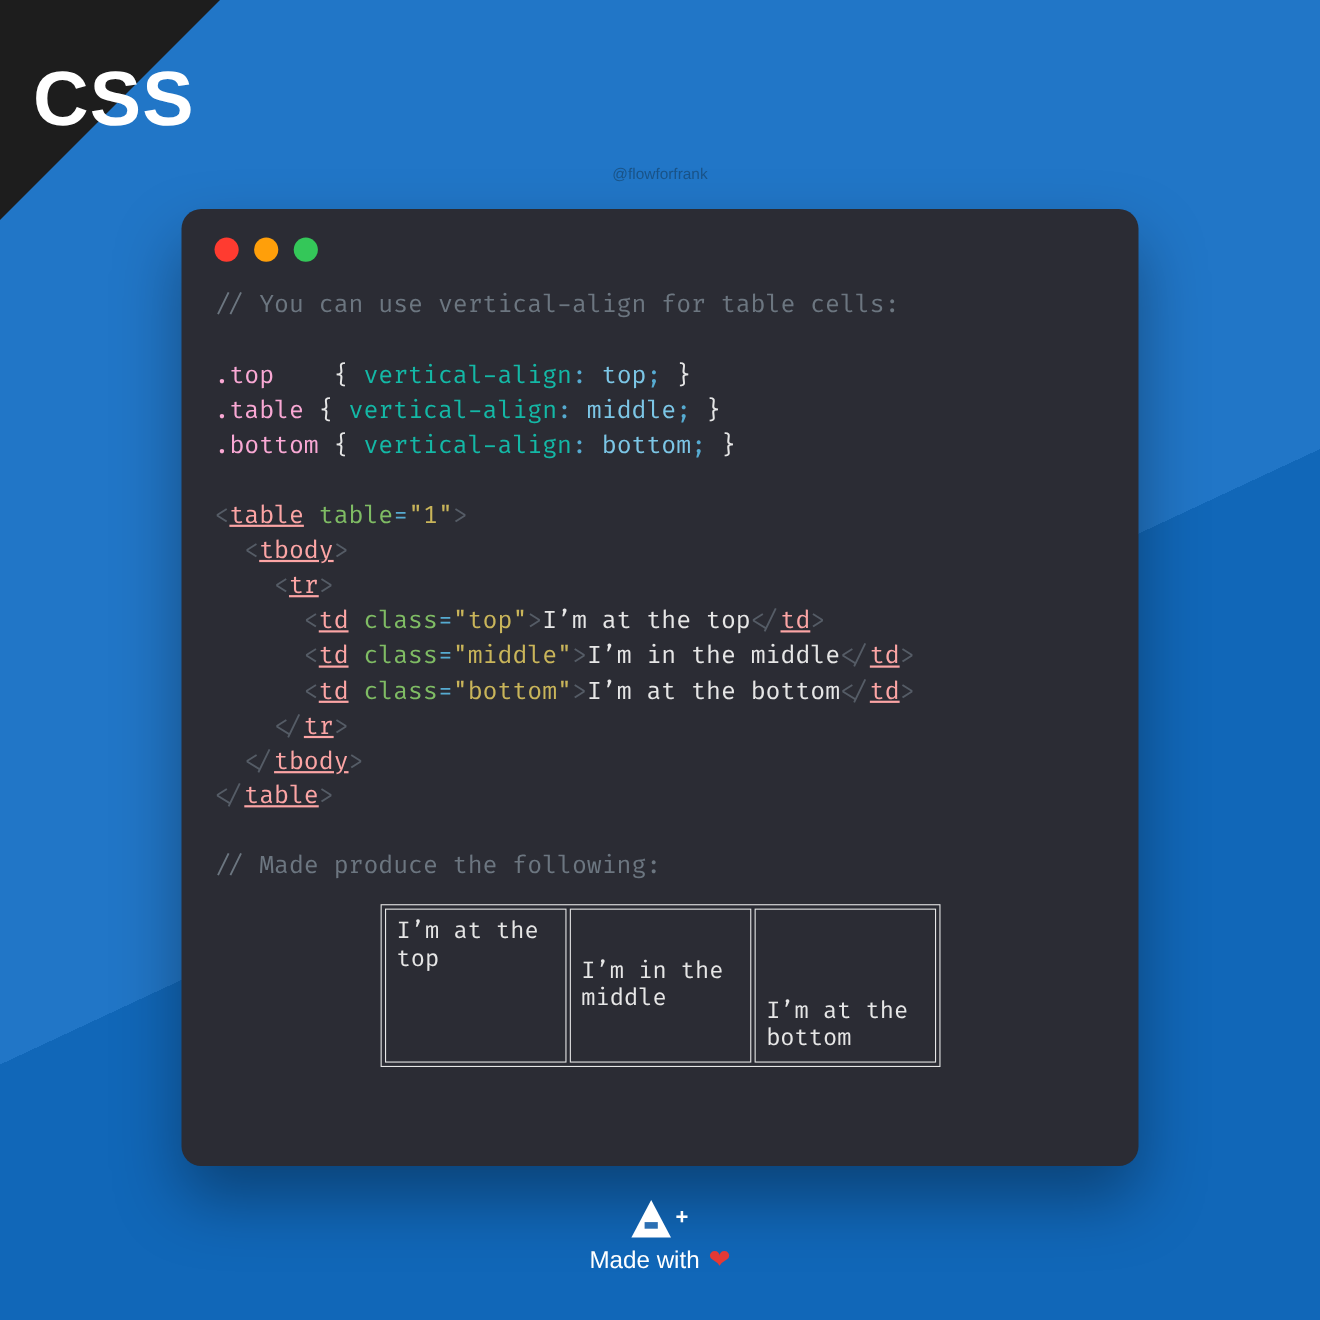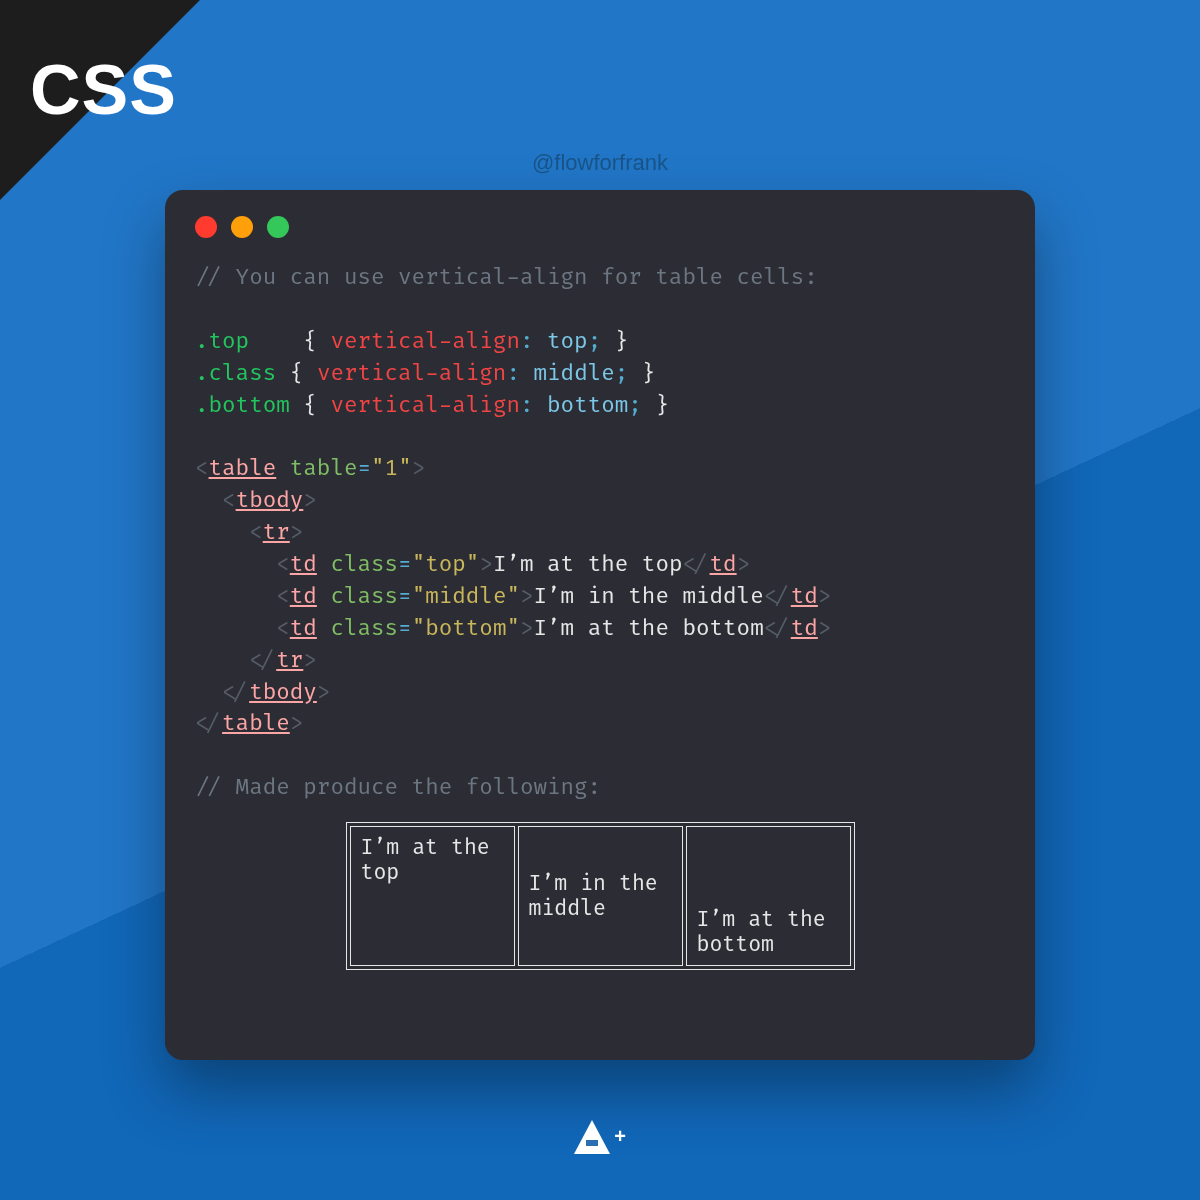--- a/index.html
+++ b/index.html
@@ -18,40 +18,40 @@
   }
   .badge-text {
     position:absolute; top:50px; left:30px;
     color:#fff; font-weight:700; font-size:70px;
     letter-spacing:1px; font-family:"Segoe UI",Arial,sans-serif;
     z-index:3;
   }
   .handle {
     position:absolute; top:150px; left:0; right:0;
     text-align:center; color:#13324a; opacity:.5;
-    font-family:Arial,sans-serif; font-size:22px;
+    font-family:Arial,sans-serif; font-size:14px;
   }
   
   .win {
     position:absolute; top:190px; left:165px;
     width:870px; height:870px;
     background:#2b2c34; border-radius:18px;
     box-shadow:0 30px 60px rgba(0,0,0,.35);
     padding:26px 30px 30px;
   }
   .dots { display:flex; gap:14px; margin-bottom:24px; }
   .dot { width:22px; height:22px; border-radius:50%; }
   .red   { background:#ff3b30; }
   .yel   { background:#ff9f0a; }
   .grn   { background:#34c759; }
   pre { font-family:inherit; font-size:22px; line-height:1.45; color:#e6e6e6; white-space:pre; }
   .cmt   { color:#6c7680;margin-top:48px; }
-  .sel   { color:#22c55e; }
+  .sel   { color:#f9a8d4; }
   .brace { color:#e6e6e6; }
-  .prop  { color:#ef4444; }
+  .prop  { color:#14b8a6; }
   .punct { color:#56abd1; }
   .val   { color:#7cc6e6; }
   .tagb  { color:#555c66; }  
   .tagn  { color:#fca5a5;text-decoration:underline; }
   .attr  { color:#7fbc64; }
   .eq    { color:#56abd1; }
   .str   { color:#c9b55a; }
   .txt   { color:#e6e6e6; }
   
   .demo-wrap { margin-top:18px; display:flex; justify-content:center; }
@@ -97,21 +97,21 @@
 <div class="win">
   <div class="dots">
     <div class="dot red"></div>
     <div class="dot yel"></div>
     <div class="dot grn"></div>
   </div>
 
 <pre><span class="cmt">// You can use vertical-align for table cells:</span>
 
 <span class="sel">.top</span>    <span class="brace">{</span> <span class="prop">vertical-align</span><span class="punct">:</span> <span class="val">top</span><span class="punct">;</span> <span class="brace">}</span>
-<span class="sel">.class</span> <span class="brace">{</span> <span class="prop">vertical-align</span><span class="punct">:</span> <span class="val">middle</span><span class="punct">;</span> <span class="brace">}</span>
+<span class="sel">.table</span> <span class="brace">{</span> <span class="prop">vertical-align</span><span class="punct">:</span> <span class="val">middle</span><span class="punct">;</span> <span class="brace">}</span>
 <span class="sel">.bottom</span> <span class="brace">{</span> <span class="prop">vertical-align</span><span class="punct">:</span> <span class="val">bottom</span><span class="punct">;</span> <span class="brace">}</span>
 
 <span class="tagb">&lt;</span><span class="tagn">table</span> <span class="attr">table</span><span class="eq">=</span><span class="str">"<span>1</span>"</span><span class="tagb">&gt;</span>
   <span class="tagb">&lt;</span><span class="tagn">tbody</span><span class="tagb">&gt;</span>
     <span class="tagb">&lt;</span><span class="tagn">tr</span><span class="tagb">&gt;</span>
       <span class="tagb">&lt;</span><span class="tagn">td</span> <span class="attr">class</span><span class="eq">=</span><span class="str">"<span>top</span>"</span><span class="tagb">&gt;</span><span class="txt">I’m at the top</span><span class="tagb">&lt;/</span><span class="tagn">td</span><span class="tagb">&gt;</span>
       <span class="tagb">&lt;</span><span class="tagn">td</span> <span class="attr">class</span><span class="eq">=</span><span class="str">"<span>middle</span>"</span><span class="tagb">&gt;</span><span class="txt">I’m in the middle</span><span class="tagb">&lt;/</span><span class="tagn">td</span><span class="tagb">&gt;</span>
       <span class="tagb">&lt;</span><span class="tagn">td</span> <span class="attr">class</span><span class="eq">=</span><span class="str">"<span>bottom</span>"</span><span class="tagb">&gt;</span><span class="txt">I’m at the bottom</span><span class="tagb">&lt;/</span><span class="tagn">td</span><span class="tagb">&gt;</span>
     <span class="tagb">&lt;/</span><span class="tagn">tr</span><span class="tagb">&gt;</span>
   <span class="tagb">&lt;/</span><span class="tagn">tbody</span><span class="tagb">&gt;</span>
@@ -130,13 +130,17 @@
       </tbody>
     </table>
   </div>
 </div>
 
 <div class="footer">
   <div class="logo">
     <div class="logoA"></div>
     <div class="plus">+</div>
   </div>
+  <div class="made">
+    <span>Made with</span>
+    <span class="heart">❤</span>
+  </div>
 </div>
 
 </body></html>

